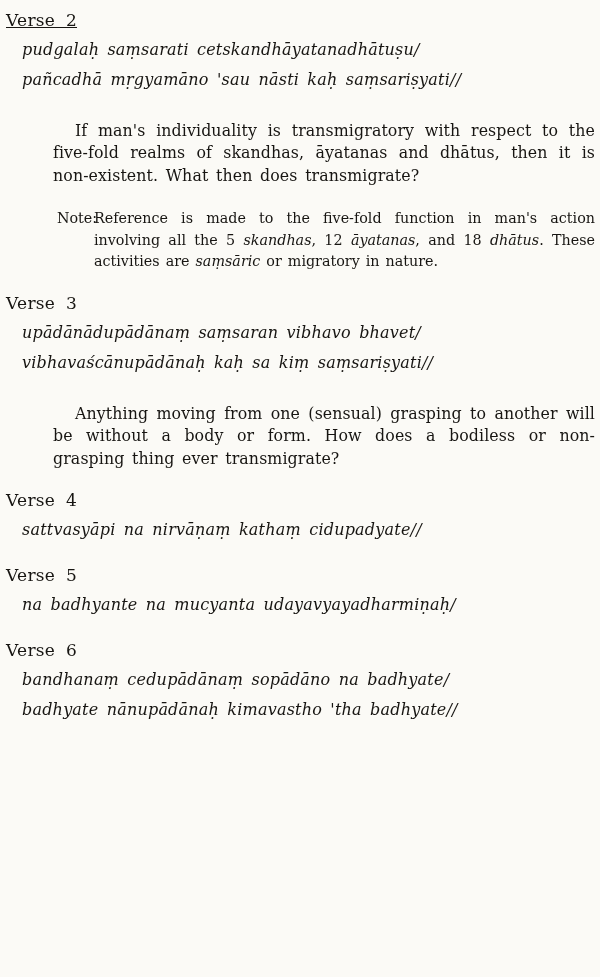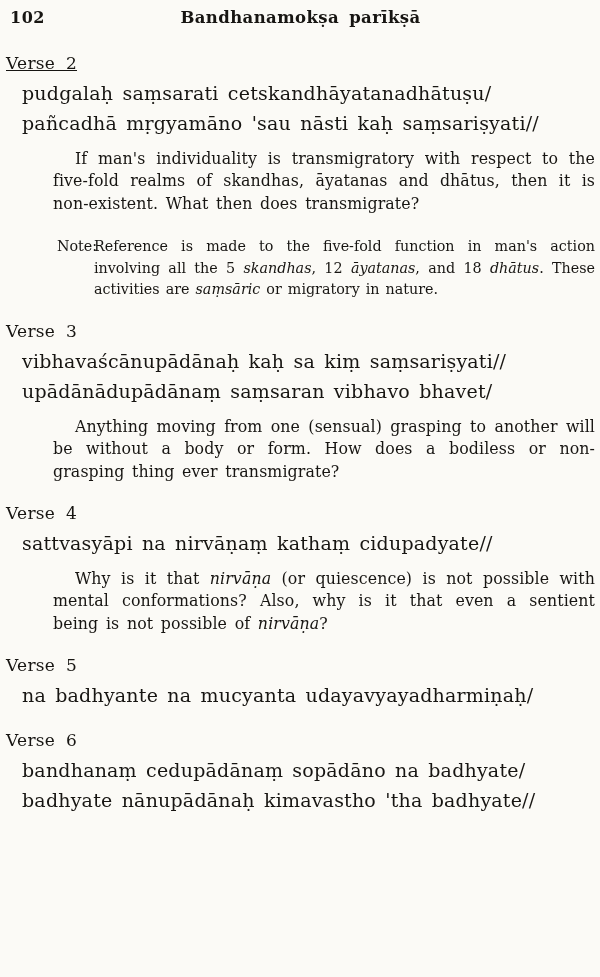--- a/index.html
+++ b/index.html
@@ -25,78 +25,73 @@
     text-align: center; font-size: 16.5px; font-weight: 600;
     letter-spacing: 0.4px; word-spacing: 4px;
   }
   section.verse { margin: 0 0 18px 0; }
   section.verse:last-child { margin-bottom: 4px; }
   .verse-heading {
     font-size: 17px; line-height: 24px; margin: 0 0 3px 0;
     word-spacing: 5px; letter-spacing: 0.3px;
   }
   .sanskrit-line {
-    font-size: 19px; line-height: 30px; margin-left: 16px;
-    letter-spacing: 0.2px; word-spacing: 3px; white-space: nowrap;
+    font-size: 16px; line-height: 30px; margin-left: 16px;
+    letter-spacing: 0.2px; word-spacing: 3px; white-space: nowrap; font-style: italic;
   }
   .verse-translation {
-    margin: 10px 0 0 47px;
+    margin: 25px 0 0 47px;
     font-size: 15.8px; line-height: 22.4px;
     text-align: justify; text-indent: 22px;
     word-spacing: 2.5px; letter-spacing: 0.1px;
   }
   .verse-note {
     position: relative;
     margin: 21px 0 0 51px;
     padding-left: 37px;
     font-size: 14.3px; line-height: 21.5px;
     text-align: justify; word-spacing: 1.5px;
   }
   .note-label { position: absolute; left: 0; top: 0; }
   i { font-style: italic; }
 </style>
 </head>
 <body>
 
 <div class="page">
-  <header class="page-header">
-    <span class="page-number">102</span>
-    <span class="page-title">Bandhanamokṣa parīkṣā</span>
-  </header>
 
   <main>
     <section class="verse">
       <h2 class="verse-heading" style="font-weight:normal;text-decoration:underline;">Verse 2</h2>
       <div>
           <div class="sanskrit-line">pudgalaḥ saṃsarati cetskandhāyatanadhātuṣu/</div>
           <div class="sanskrit-line">pañcadhā mṛgyamāno 'sau nāsti kaḥ saṃsariṣyati//</div>
         </div>
       <p class="verse-translation">If man's individuality is transmigratory with respect to the five-fold realms of skandhas, āyatanas and dhātus, then it is non-existent. What then does transmigrate?</p>
       <p class="verse-note">
         <span class="note-label">Note:</span>
         <span>Reference is made to the five-fold function in man's action involving all the 5 <i>skandhas</i>, 12 <i>āyatanas</i>, and 18 <i>dhātus</i>. These activities are <i>saṃsāric</i> or migratory in nature.</span>
       </p>
     </section>
 
     <section class="verse">
       <h2 class="verse-heading" style="font-weight:normal;">Verse 3</h2>
       <div>
+          <div class="sanskrit-line">upādānādupādānaṃ saṃsaran vibhavo bhavet/</div>
           <div class="sanskrit-line">vibhavaścānupādānaḥ kaḥ sa kiṃ saṃsariṣyati//</div>
-          <div class="sanskrit-line">upādānādupādānaṃ saṃsaran vibhavo bhavet/</div>
         </div>
       <p class="verse-translation">Anything moving from one (sensual) grasping to another will be without a body or form. How does a bodiless or non-grasping thing ever transmigrate?</p>
 
     </section>
 
     <section class="verse">
       <h2 class="verse-heading" style="font-weight:normal;">Verse 4</h2>
       <div>
           <div class="sanskrit-line">sattvasyāpi na nirvāṇaṃ kathaṃ cidupadyate//</div>
         </div>
-      <p class="verse-translation">Why is it that <i>nirvāṇa</i> (or quiescence) is not possible with mental conformations? Also, why is it that even a sentient being is not possible of <i>nirvāṇa</i>?</p>
 
     </section>
 
     <section class="verse">
       <h2 class="verse-heading" style="font-weight:normal;">Verse 5</h2>
       <div>
           <div class="sanskrit-line">na badhyante na mucyanta udayavyayadharmiṇaḥ/</div>
         </div>
 
     </section>

